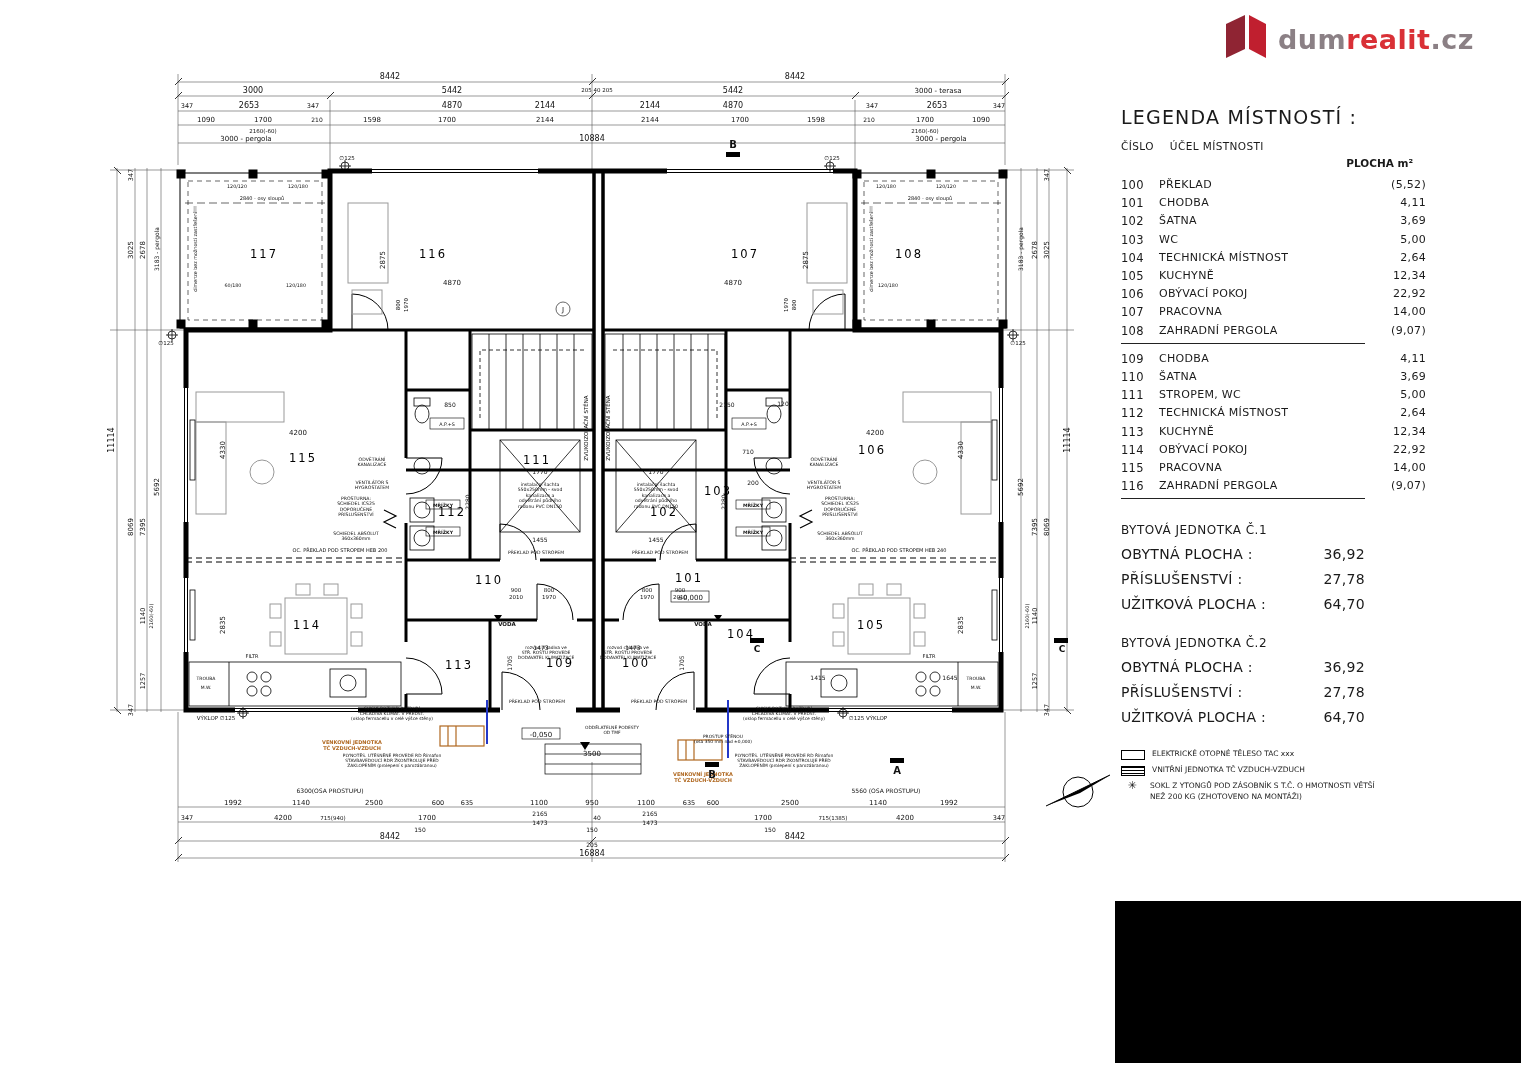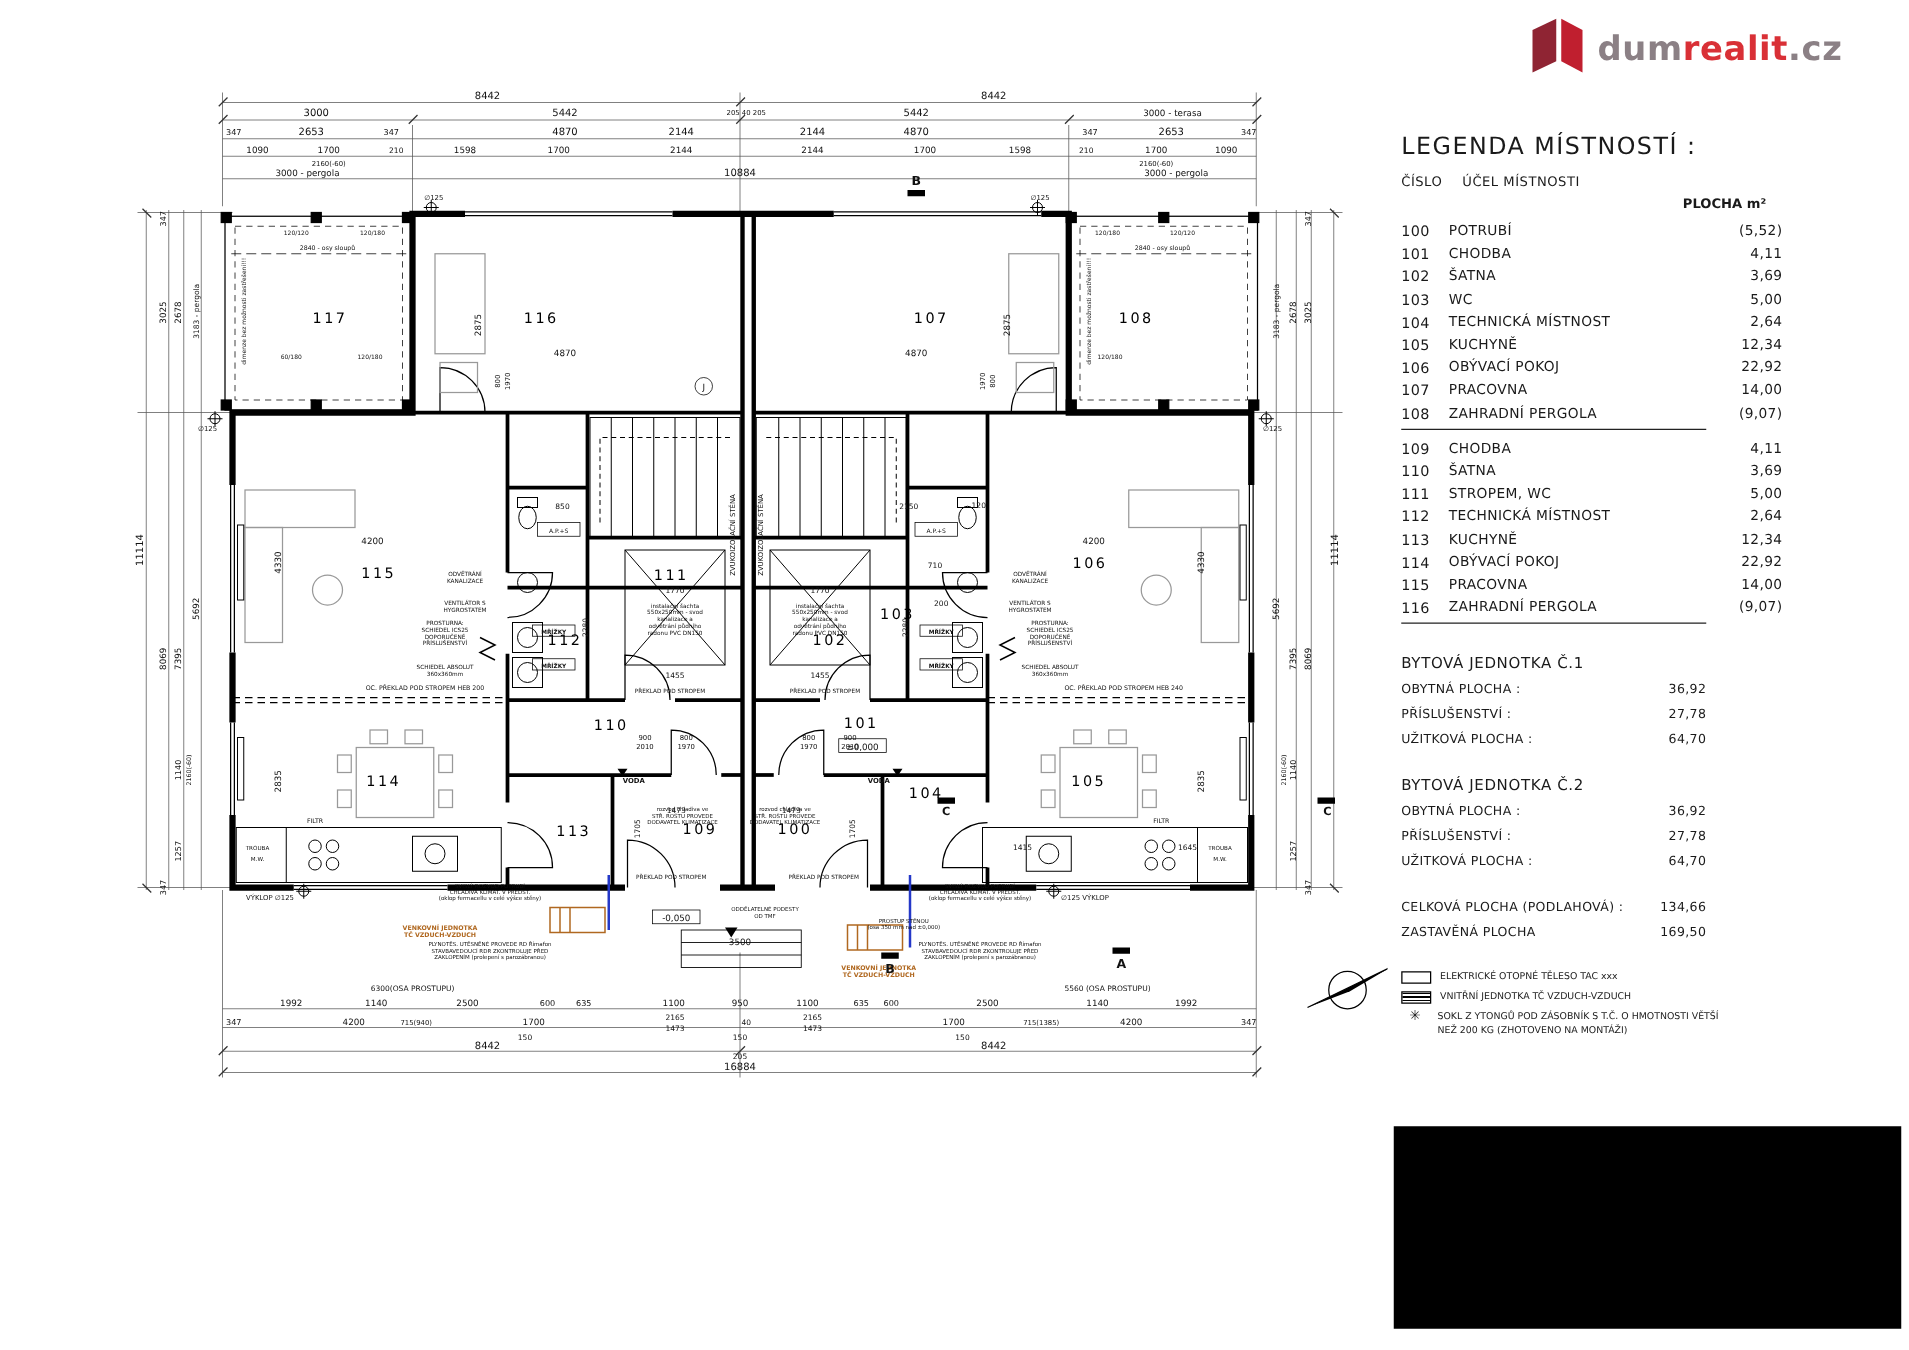--- a/index.html
+++ b/index.html
@@ -15,21 +15,21 @@
   .lg-title{font-size:19px;letter-spacing:1.2px;margin:0 0 12px 0;font-weight:normal;}
   .lg-cols{font-size:10.5px;letter-spacing:.4px;display:flex;gap:16px;}
   .lg-area-h{font-size:10.5px;text-align:right;width:292px;margin:5px 0 7px 0;font-weight:bold;}
   .room-row{display:flex;font-size:11px;line-height:18.2px;letter-spacing:.3px;}
   .room-row .num{width:38px;font-size:11.5px;}
   .room-row .nm{flex:1;}
   .room-row .ar{width:52px;text-align:right;}
   .lg-sep{border:0;border-top:1px solid #222;width:244px;margin:3px 0 6px 0;}
   .unit-block{margin-top:24px;}
   .unit-title{font-size:12px;letter-spacing:.5px;}
-  .kv{display:flex;justify-content:space-between;width:244px;font-size:10px;margin-top:9px;letter-spacing:.3px;}
+  .kv{display:flex;justify-content:space-between;width:244px;font-size:14px;margin-top:9px;letter-spacing:.3px;}
   .totals{margin-top:26px;}
   .sym-list{margin-top:24px;}
   .sym-row{display:flex;align-items:flex-start;gap:7px;font-size:7.5px;margin-top:5px;line-height:1.35;width:255px;}
   .sym-icon-rect,.sym-icon-hatch{width:22px;height:8px;border:1px solid #000;flex:none;margin-top:1px;background:#fff;}
   .sym-icon-hatch{background:repeating-linear-gradient(180deg,#000 0 1px,#fff 1px 3px);}
   .sym-icon-star{font-size:11px;line-height:10px;flex:none;width:22px;text-align:center;}
   
   .redacted{position:absolute;left:1115px;top:901px;width:406px;height:162px;background:#000;}
 </style>
 </head>
@@ -602,21 +602,21 @@
   <div class="lg-cols">
     <span>ČÍSLO</span>
     <span>ÚČEL MÍSTNOSTI</span>
   </div>
   <div class="lg-area-h">PLOCHA m²</div>
 
   <div class="room-table">
 
       <div class="room-row">
         <span class="num">100</span>
-        <span class="nm">POTRUBÍ</span>
+        <span class="nm">PŘEKLAD</span>
         <span class="ar">(5,52)</span>
       </div>
 
       <div class="room-row">
         <span class="num">101</span>
         <span class="nm">CHODBA</span>
         <span class="ar">4,11</span>
       </div>
 
       <div class="room-row">
@@ -739,30 +739,20 @@
     <div class="kv">
         <span>PŘÍSLUŠENSTVÍ :</span>
         <span>27,78</span>
       </div>
     <div class="kv">
         <span>UŽITKOVÁ PLOCHA :</span>
         <span>64,70</span>
       </div>
   </div>
 
-  <div class="totals">
-    <div class="kv">
-        <span>CELKOVÁ PLOCHA (PODLAHOVÁ) :</span>
-        <span>134,66</span>
-      </div>
-    <div class="kv">
-        <span>ZASTAVĚNÁ PLOCHA</span>
-        <span>169,50</span>
-      </div>
-  </div>
 
   <div class="sym-list">
     <div class="sym-row">
       <span class="sym-icon-rect"></span>
       <span>ELEKTRICKÉ OTOPNÉ TĚLESO TAC xxx</span>
     </div>
     <div class="sym-row">
       <span class="sym-icon-hatch"></span>
       <span>VNITŘNÍ JEDNOTKA TČ VZDUCH-VZDUCH</span>
     </div>

